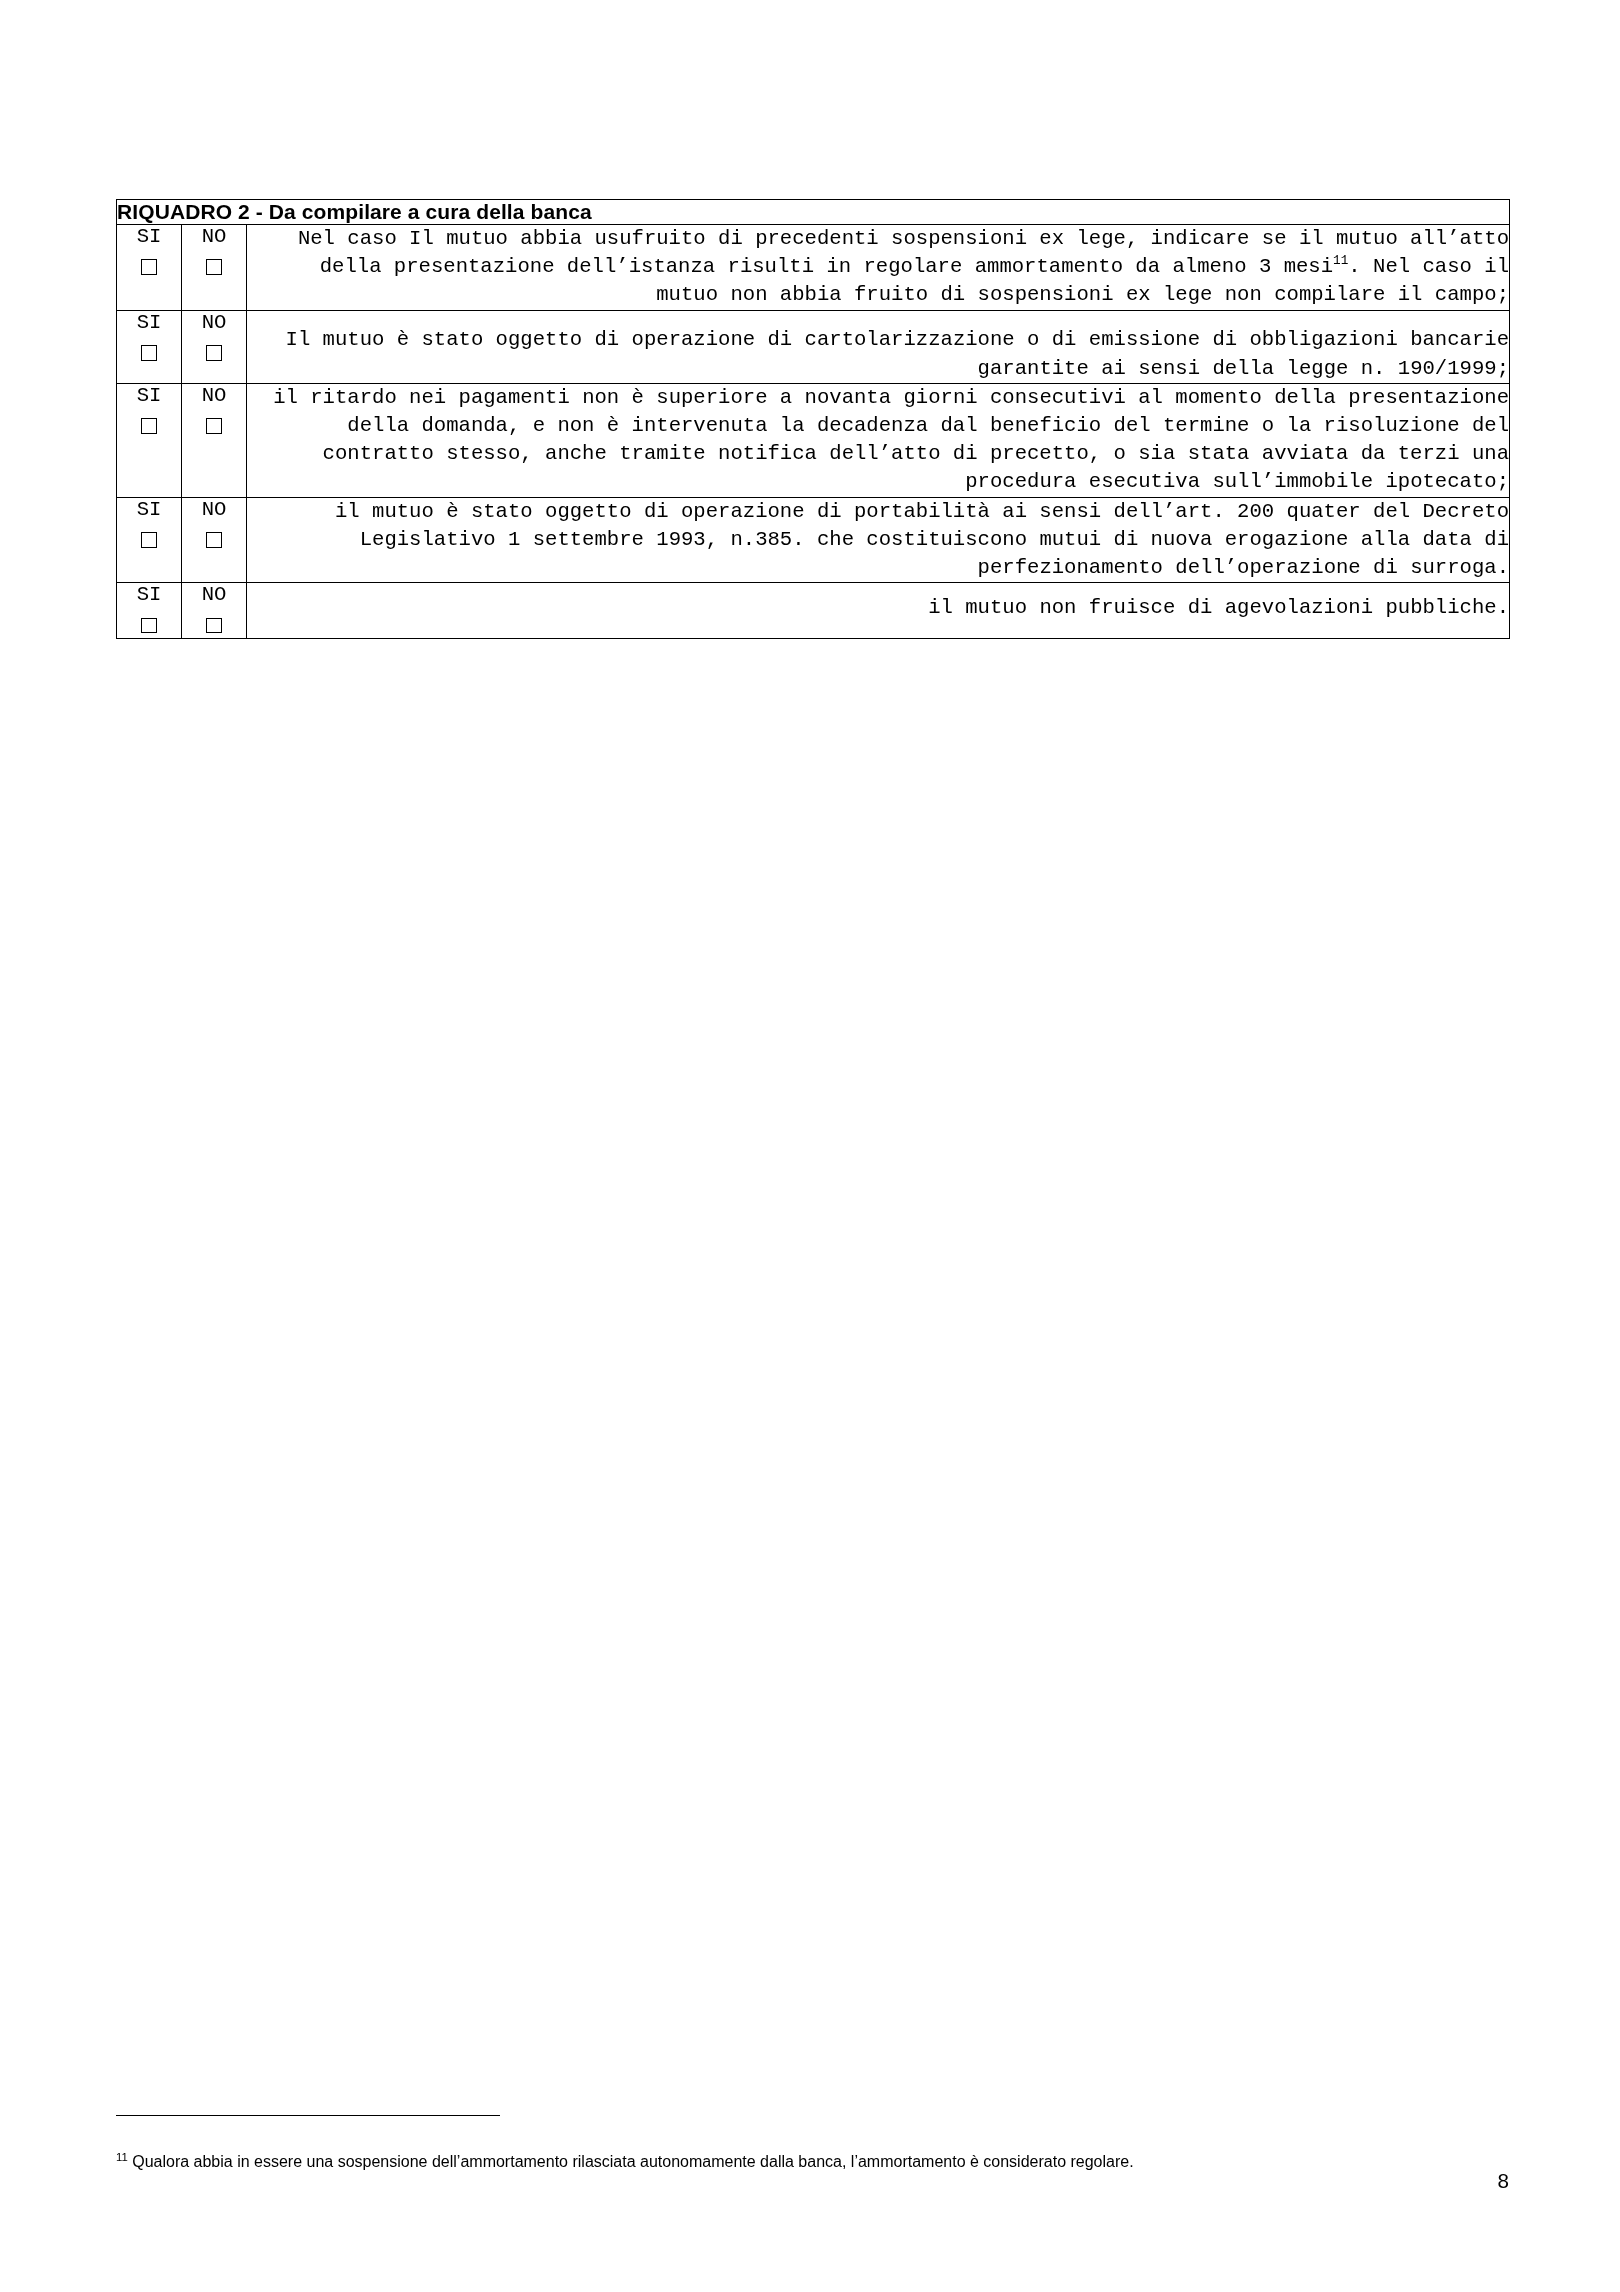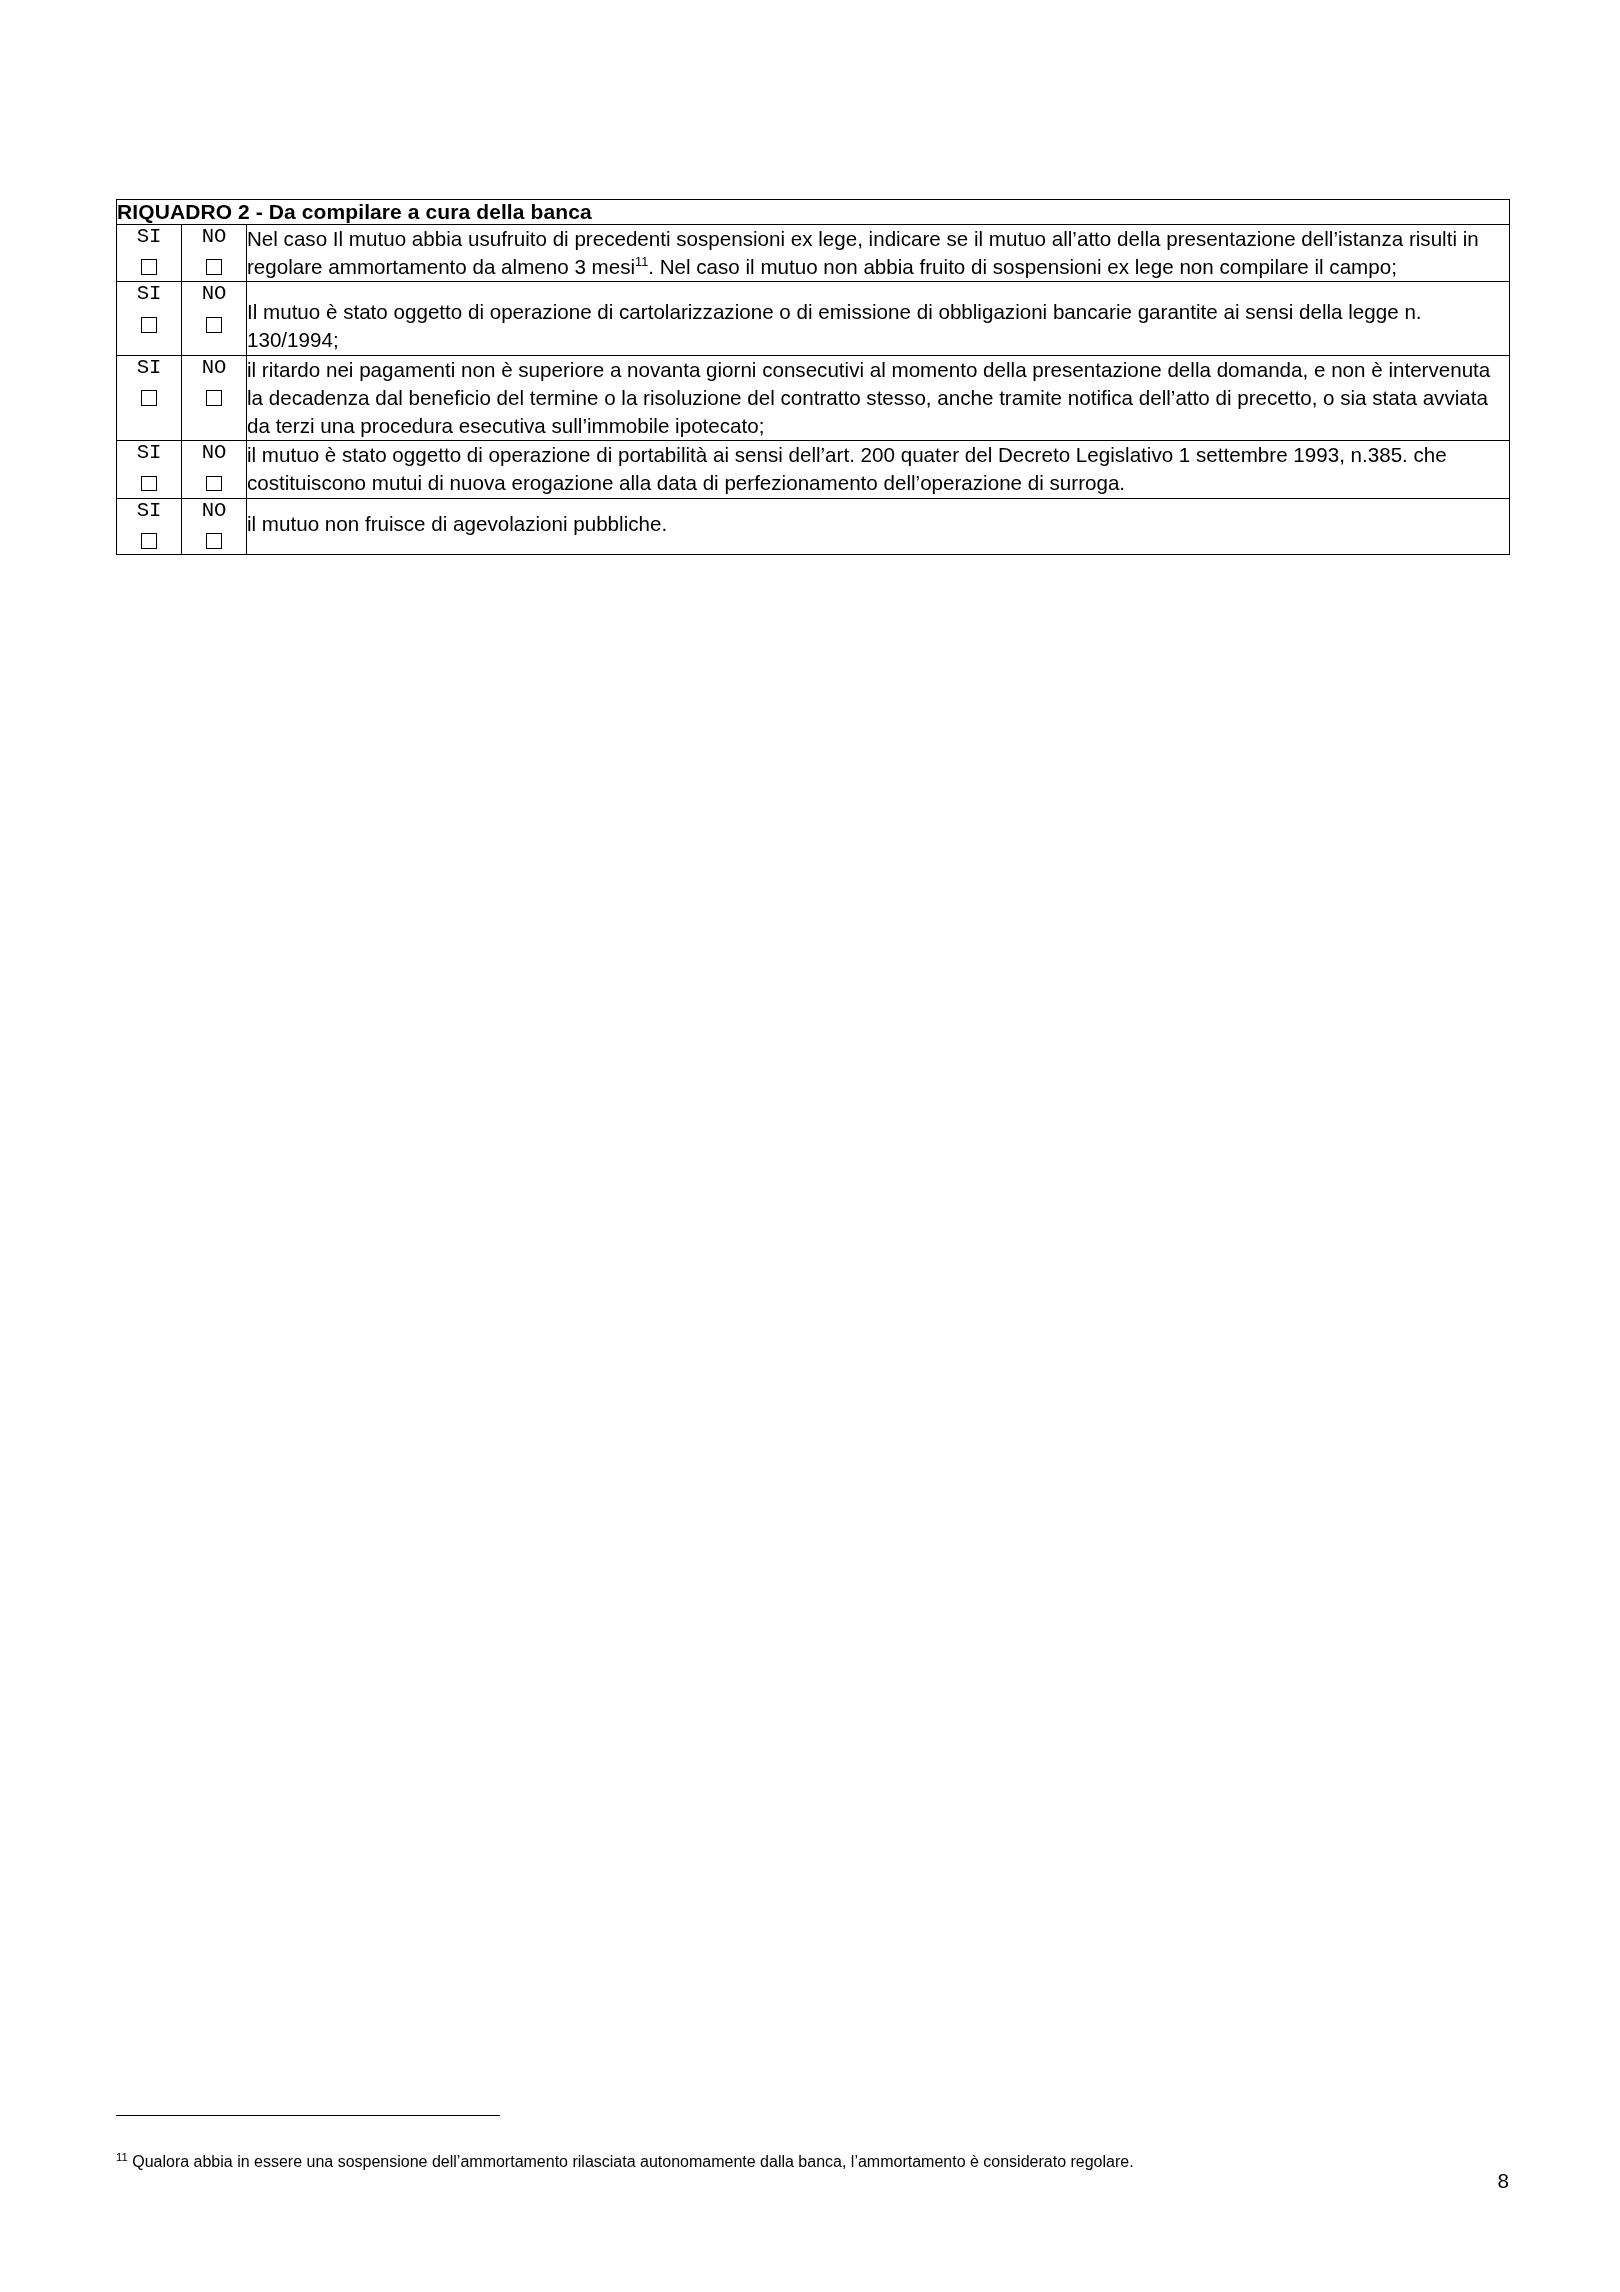--- a/index.html
+++ b/index.html
@@ -56,21 +56,22 @@
     display: inline-block;
     width: 13.7px;
     height: 13.7px;
     border: 1.7px solid #000000;
     margin-top: 10.8px;
   }
   .text-cell {
     padding: 10.8px 15.7px 11.8px 13.7px;
     font-size: 20.6px;
     line-height: 1.37;
-    text-align: left;
+    text-align: right;
+    font-family: Liberation Mono, monospace;
   }
   sup {
     font-size: 12.7px;
     vertical-align: super;
     line-height: 0;
   }
   .footnote-rule {
     position: absolute;
     left: 116px;
     top: 2115px;
@@ -127,21 +128,21 @@
 
       <tr>
         <td class="opt-cell">
           <span class="opt-label">SI</span>
           <span class="checkbox"></span>
         </td>
         <td class="opt-cell">
           <span class="opt-label">NO</span>
           <span class="checkbox"></span>
         </td>
-        <td class="text-cell" style="padding-top:15.7px">Il mutuo è stato oggetto di operazione di cartolarizzazione o di emissione di obbligazioni bancarie garantite ai sensi della legge n. 130/1994;</td>
+        <td class="text-cell" style="padding-top:15.7px">Il mutuo è stato oggetto di operazione di cartolarizzazione o di emissione di obbligazioni bancarie garantite ai sensi della legge n. 190/1999;</td>
       </tr>
 
       <tr>
         <td class="opt-cell">
           <span class="opt-label">SI</span>
           <span class="checkbox"></span>
         </td>
         <td class="opt-cell">
           <span class="opt-label">NO</span>
           <span class="checkbox"></span>

